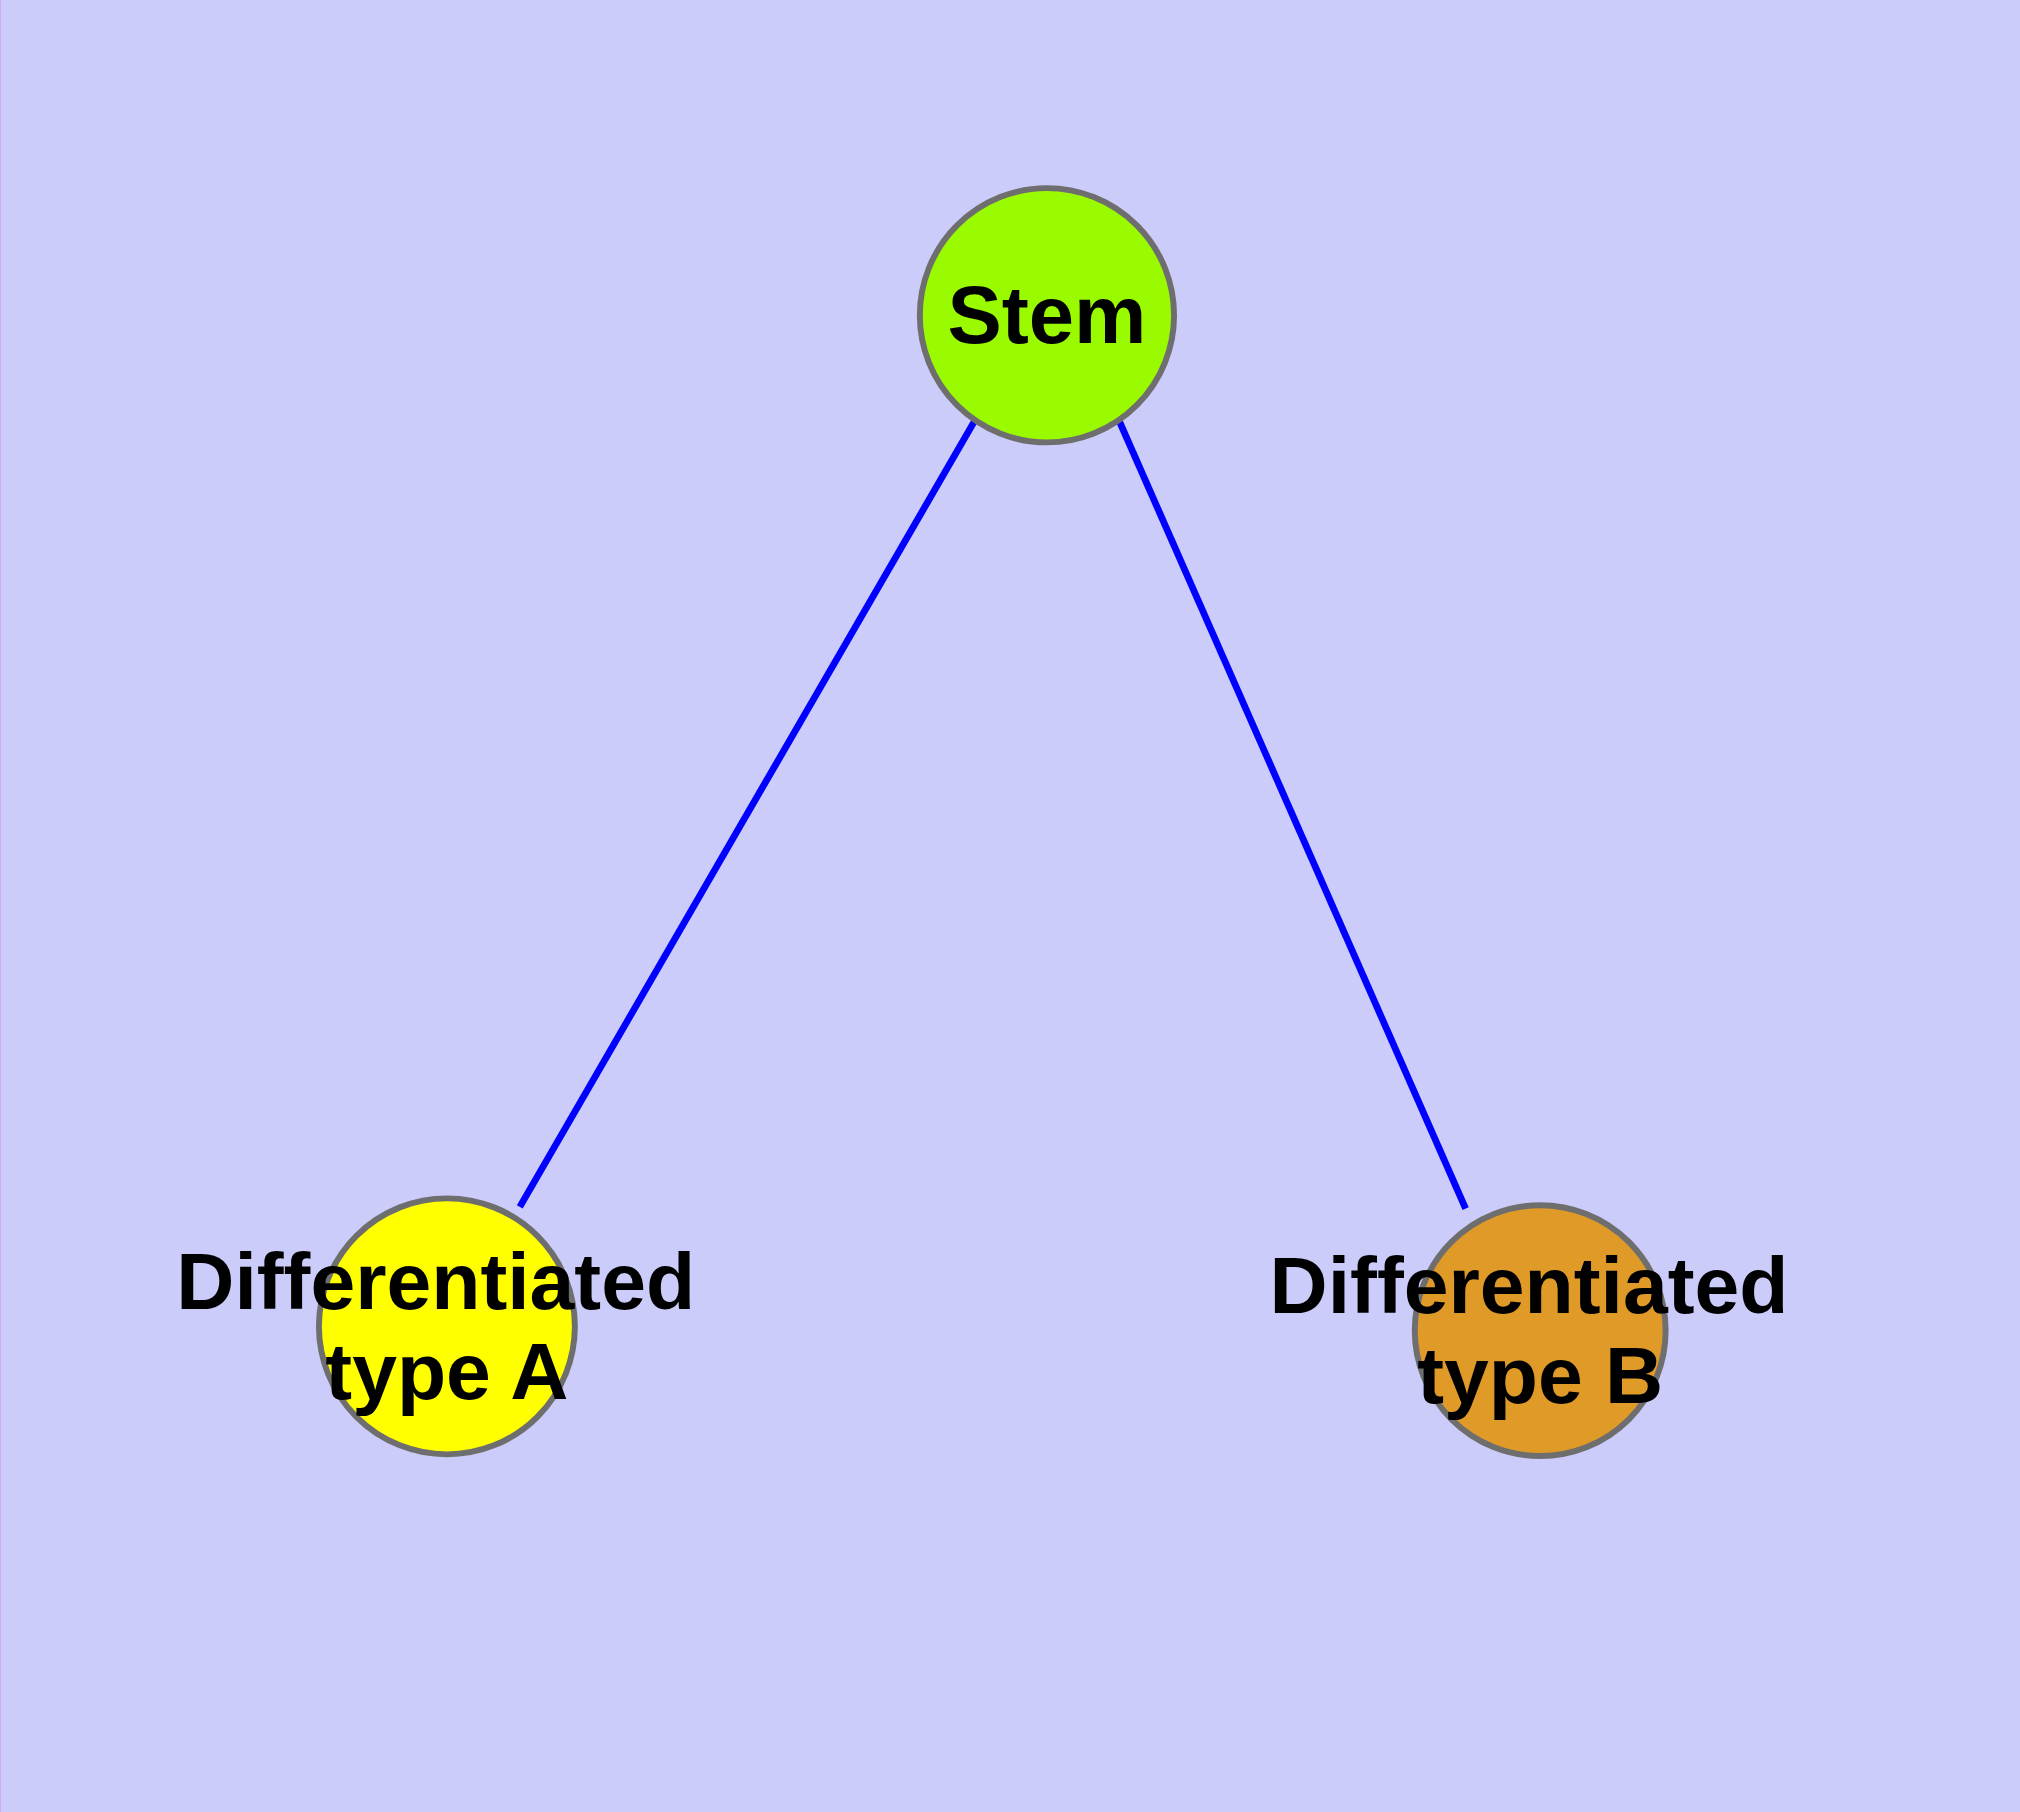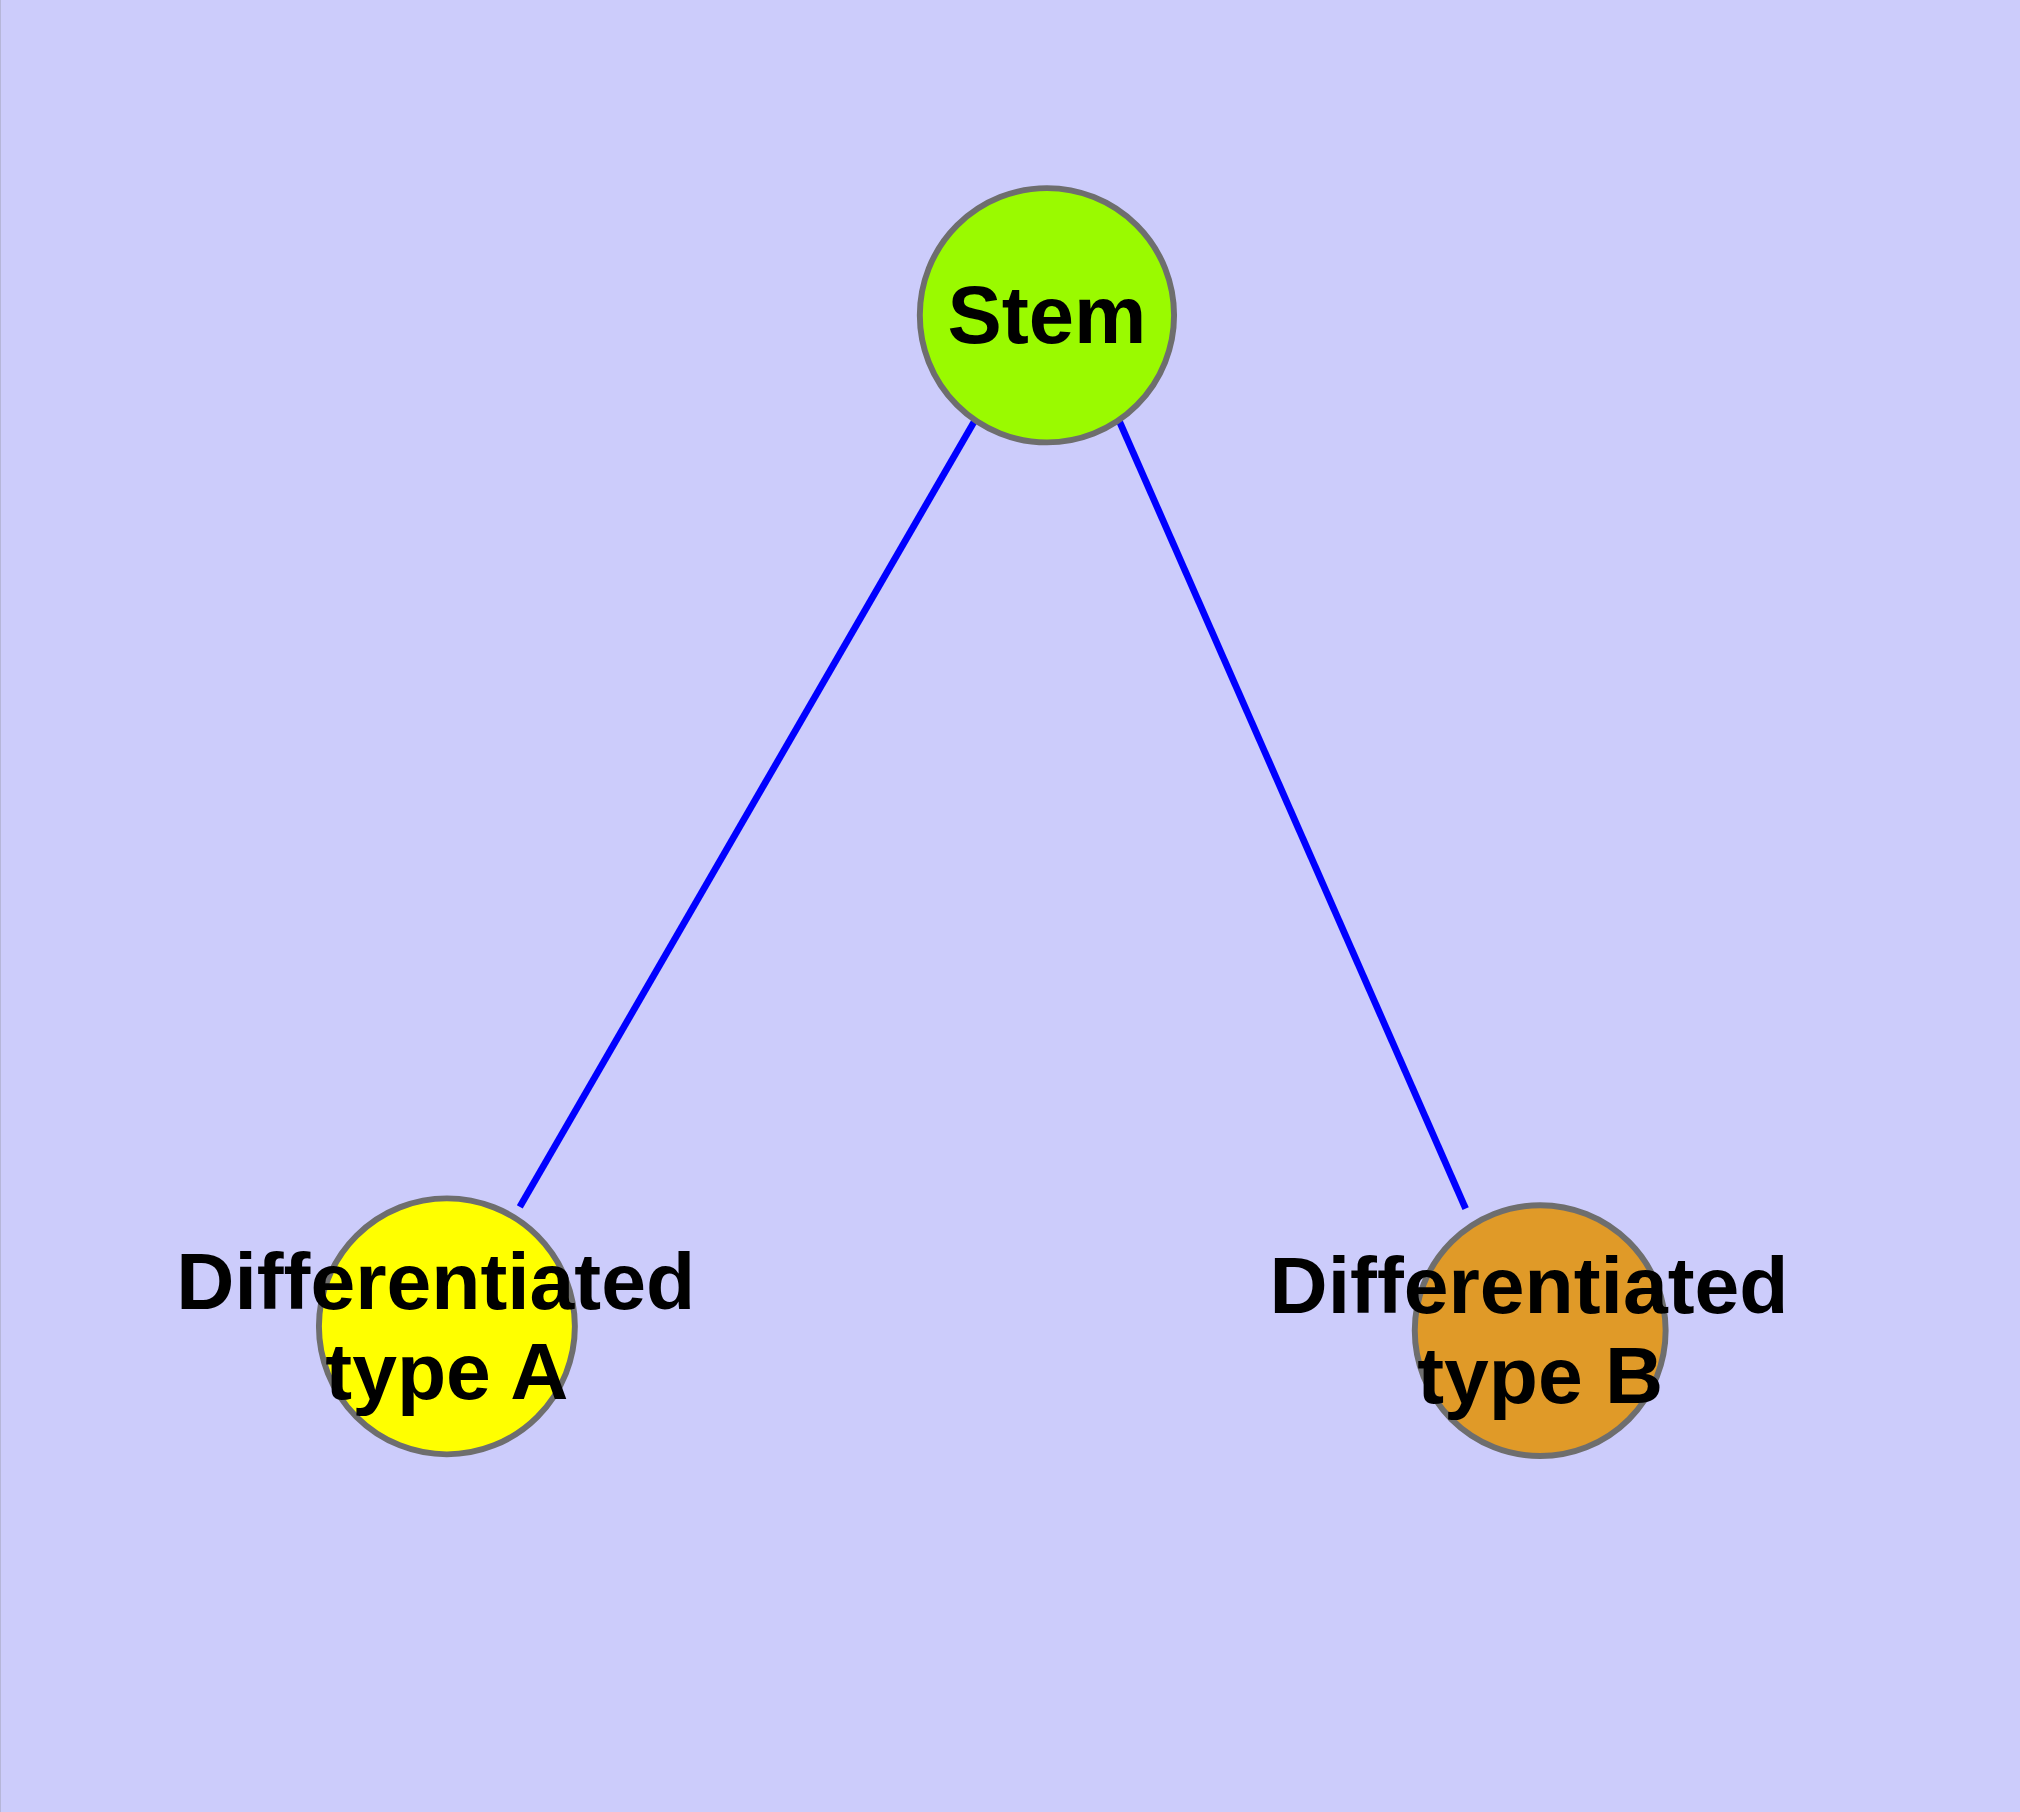--- a/index.html
+++ b/index.html
@@ -5,21 +5,21 @@
   html, body {
     margin: 0;
     padding: 0;
     background: #ffffff;
   }
   #canvas-wrap {
     position: relative;
     width: 2021px;
     height: 1812px;
     overflow: hidden;
-    background: #737373;
+    background: #d946ef;
   }
   #graph-svg {
     display: block;
     width: 2021px;
     height: 1812px;
   }
   .node-label {
     font-family: "Liberation Sans", "DejaVu Sans", sans-serif;
     font-weight: bold;
     fill: #000000;

